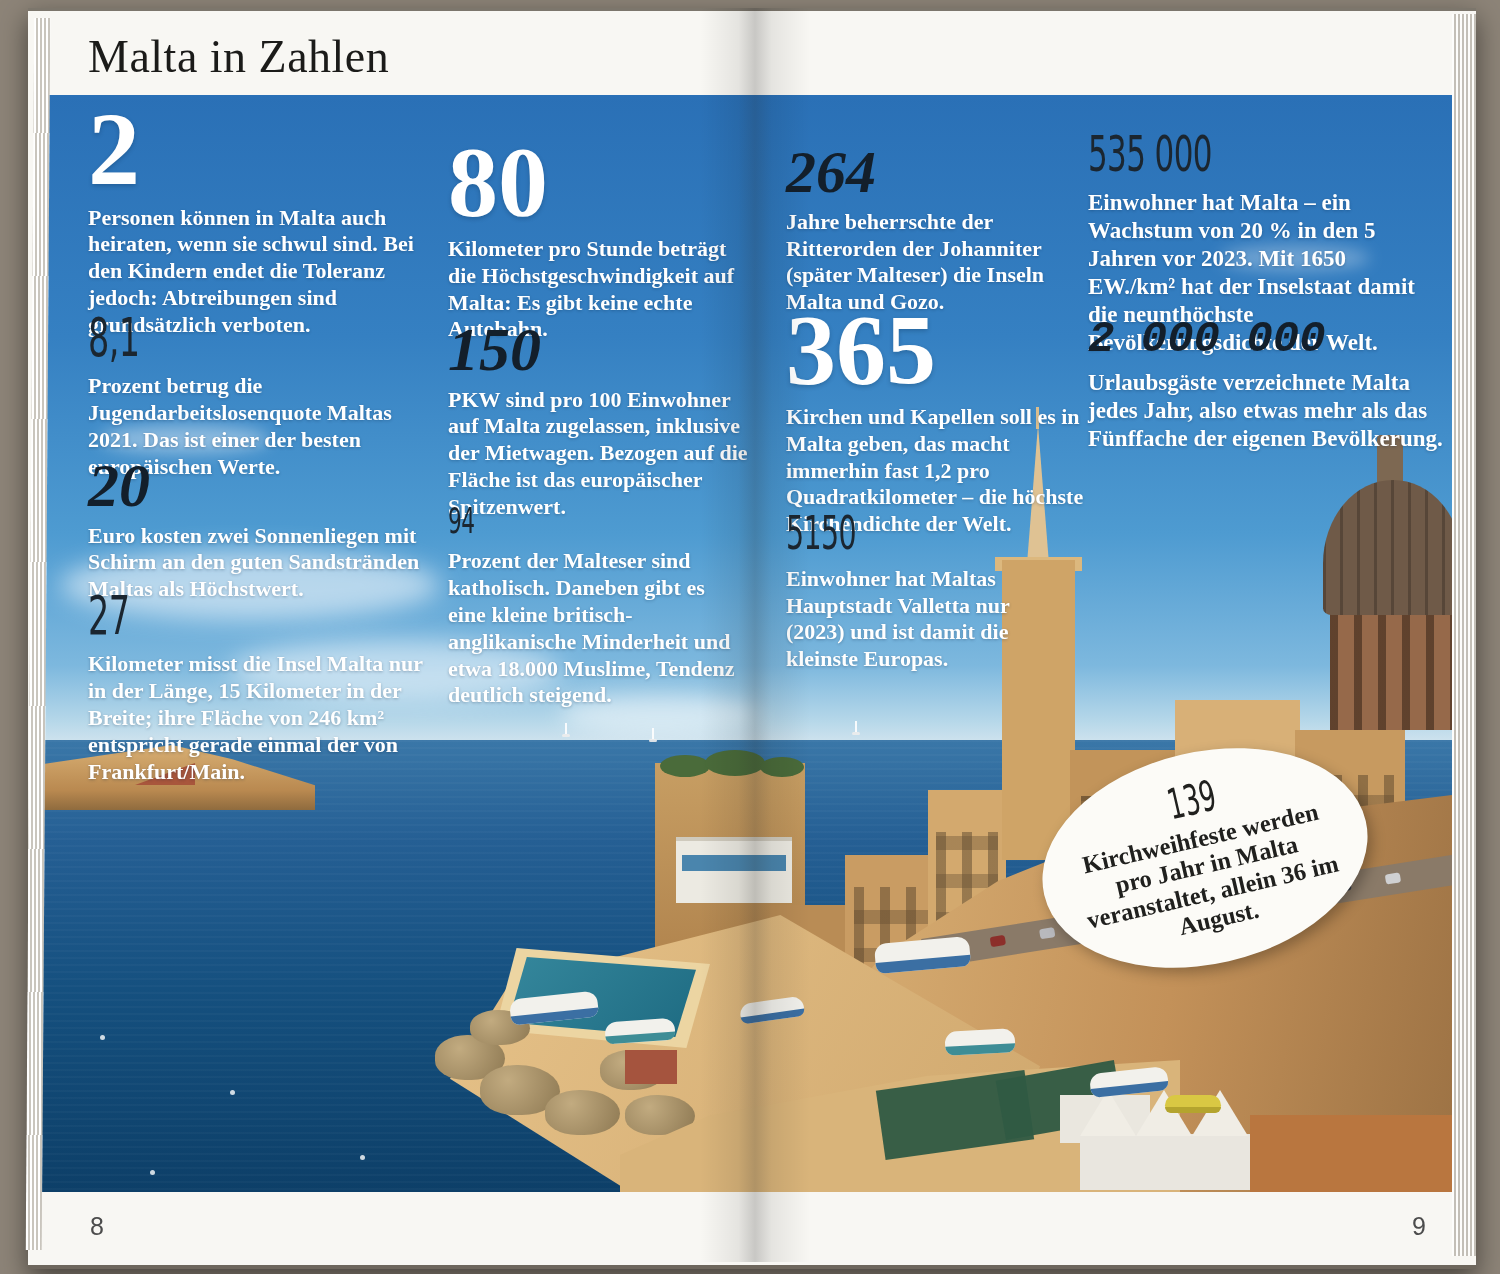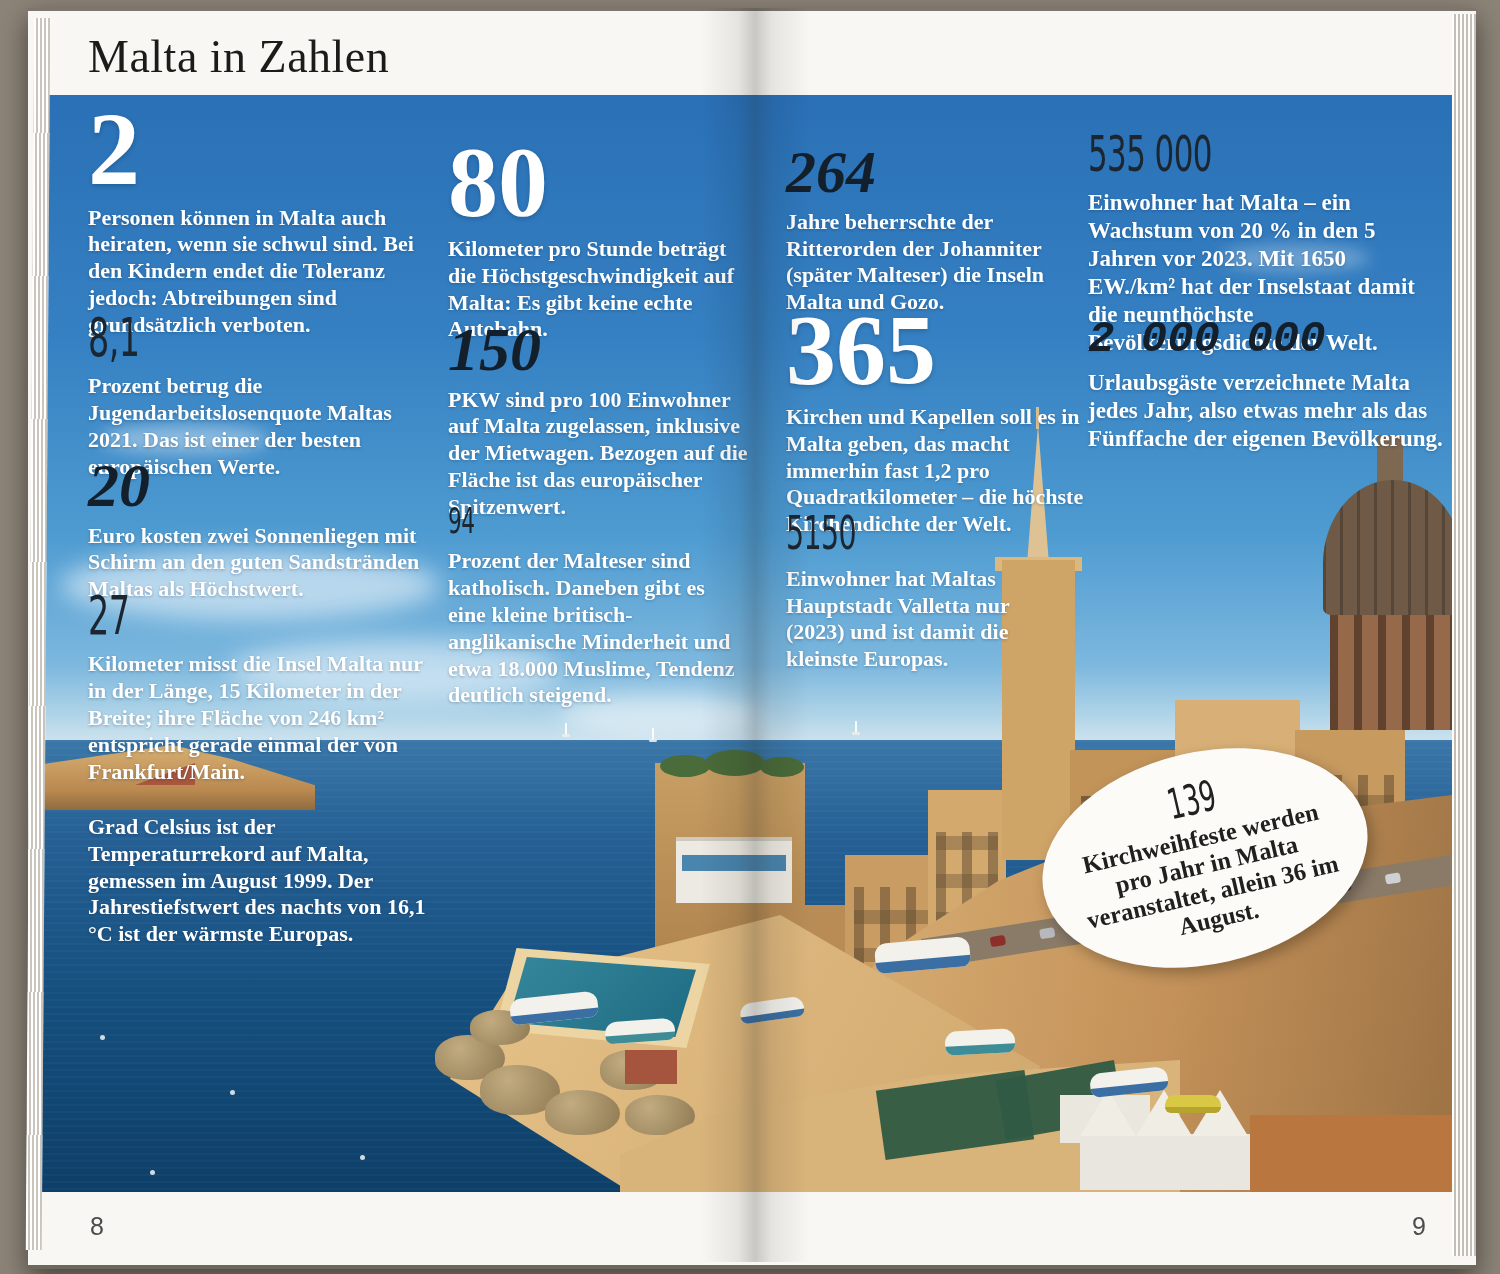--- a/index.html
+++ b/index.html
@@ -228,21 +228,20 @@
     </div>
     <div class="stat s-l1-2" style="left:48px;top:363px;">
       <div class="num num-italic">20</div>
       <div class="stat-text">Euro kosten zwei Sonnenliegen mit Schirm an den guten Sandstränden Maltas als Höchstwert.</div>
     </div>
     <div class="stat s-l1-3" style="left:48px;top:495px;">
       <div class="num num-cond"><span class="cx">27</span></div>
       <div class="stat-text">Kilometer misst die Insel Malta nur in der Länge, 15 Kilometer in der Breite; ihre Fläche von 246 km² entspricht gerade einmal der von Frankfurt/Main.</div>
     </div>
     <div class="stat s-l1-4" style="left:48px;top:719px;">
-      <div class="stat-text">Grad Celsius ist der Temperaturrekord auf Malta, gemessen im August 1999. Der Jahrestiefstwert des nachts von 16,1 °C ist der wärmste Europas.</div>
     </div>
 
     <div class="stat s-l2-0" style="left:408px;top:43px;">
       <div class="num num-white">80</div>
       <div class="stat-text">Kilometer pro Stunde beträgt die Höchstgeschwindigkeit auf Malta: Es gibt keine echte Autobahn.</div>
     </div>
     <div class="stat s-l2-1" style="left:408px;top:227px;">
       <div class="num num-italic">150</div>
       <div class="stat-text">PKW sind pro 100 Einwohner auf Malta zugelassen, inklusive der Mietwagen. Bezogen auf die Fläche ist das europäischer Spitzenwert.</div>
     </div>

